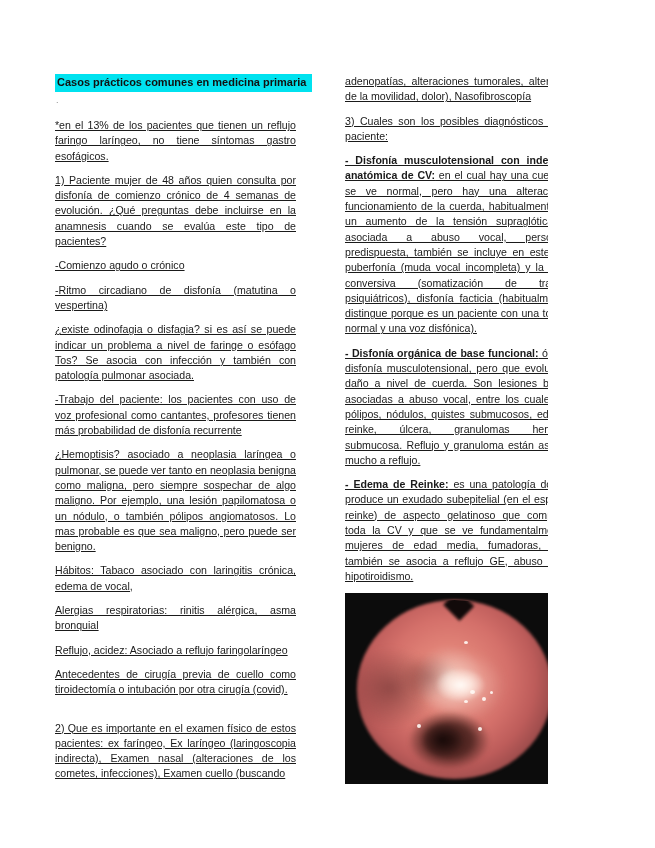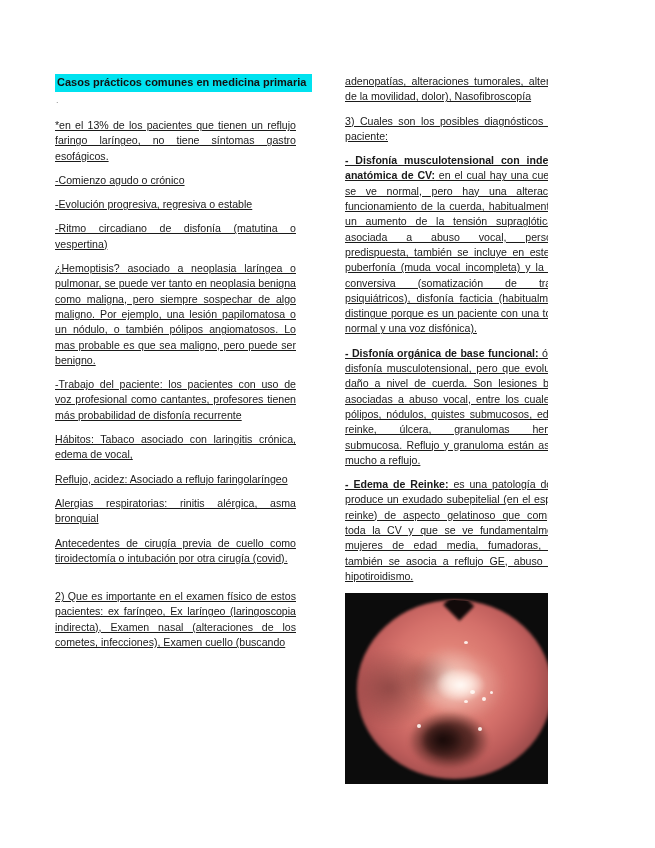--- a/index.html
+++ b/index.html
@@ -82,28 +82,29 @@
 </head>
 <body>
 
 <div class="page">
 
   <div class="col col-left">
     <div class="doc-title">Casos prácticos comunes en medicina primaria</div>
     <div class="stray">.</div>
 
     <p class="para first-para"><span>*en el 13% de los pacientes que tienen un reflujo faringo laríngeo, no tiene síntomas gastro esofágicos.</span></p>
+    <p class="para"><span>1) Paciente mujer de 48 años quien consulta por disfonía de comienzo crónico de 4 semanas de evolución. ¿Qué preguntas debe incluirse en la anamnesis cuando se evalúa este tipo de pacientes?</span></p>
     <p class="para"><span>-Comienzo agudo o crónico</span></p>
-    <p class="para"><span>-Evolución progresiva, regresiva o estable</span></p>
     <p class="para"><span>-Ritmo circadiano de disfonía (matutina o vespertina)</span></p>
+    <p class="para"><span>¿existe odinofagia o disfagia? si es así se puede indicar un problema a nivel de faringe o esófago Tos? Se asocia con infección y también con patología pulmonar asociada.</span></p>
+    <p class="para"><span>-Trabajo del paciente: los pacientes con uso de voz profesional como cantantes, profesores tienen más probabilidad de disfonía recurrente</span></p>
     <p class="para"><span>¿Hemoptisis? asociado a neoplasia laríngea o pulmonar, se puede ver tanto en neoplasia benigna como maligna, pero siempre sospechar de algo maligno. Por ejemplo, una lesión papilomatosa o un nódulo, o también pólipos angiomatosos. Lo mas probable es que sea maligno, pero puede ser benigno.</span></p>
-    <p class="para"><span>-Trabajo del paciente: los pacientes con uso de voz profesional como cantantes, profesores tienen más probabilidad de disfonía recurrente</span></p>
     <p class="para"><span>Hábitos: Tabaco asociado con laringitis crónica, edema de vocal,</span></p>
+    <p class="para"><span>Alergias respiratorias: rinitis alérgica, asma bronquial</span></p>
     <p class="para"><span>Reflujo, acidez: Asociado a reflujo faringolaríngeo</span></p>
-    <p class="para"><span>Alergias respiratorias: rinitis alérgica, asma bronquial</span></p>
     <p class="para"><span>Antecedentes de cirugía previa de cuello como tiroidectomía o intubación por otra cirugía (covid).</span></p>
     <p class="para spacer-top"><span>2) Que es importante en el examen físico de estos pacientes: ex faríngeo, Ex laríngeo (laringoscopia indirecta), Examen nasal (alteraciones de los cometes, infecciones), Examen cuello (buscando</span></p>
   </div>
 
   <div class="col col-right">
     <p class="para"><span>adenopatías, alteraciones tumorales, alteraciones de la movilidad, dolor), Nasofibroscopía</span></p>
     <p class="para"><span>3) Cuales son los posibles diagnósticos de este paciente:</span></p>
     <p class="para"><b class="lead">- Disfonía musculotensional con indemnidad anatómica de CV:</b><span> en el cual hay una cuerda que se ve normal, pero hay una alteración del funcionamiento de la cuerda, habitualmente se ve un aumento de la tensión supraglótica. Está asociada a abuso vocal, personalidad predispuesta, también se incluye en este tipo la puberfonía (muda vocal incompleta) y la disfonía conversiva (somatización de trastornos psiquiátricos), disfonía facticia (habitualmente se distingue porque es un paciente con una tos y risa normal y una voz disfónica).</span></p>
     <p class="para"><b class="lead">- Disfonía orgánica de base funcional:</b><span> ósea una disfonía musculotensional, pero que evoluciono a daño a nivel de cuerda. Son lesiones benignas asociadas a abuso vocal, entre los cuales están pólipos, nódulos, quistes submucosos, edema de reinke, úlcera, granulomas hemorragia submucosa. Reflujo y granuloma están asociadas mucho a reflujo.</span></p>
     <p class="para"><b class="lead">- Edema de Reinke:</b><span> es una patología donde se produce un exudado subepitelial (en el espacio de reinke) de aspecto gelatinoso que compromete toda la CV y que se ve fundamentalmente en mujeres de edad media, fumadoras, aunque también se asocia a reflujo GE, abuso de voz, hipotiroidismo.</span></p>

